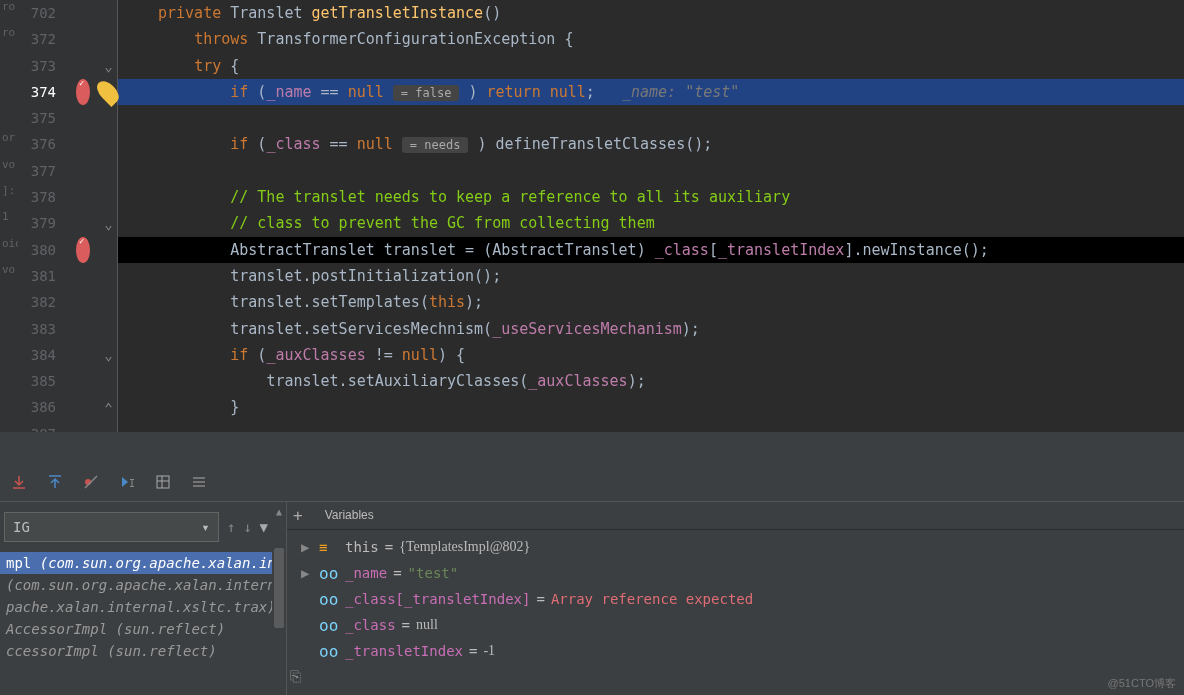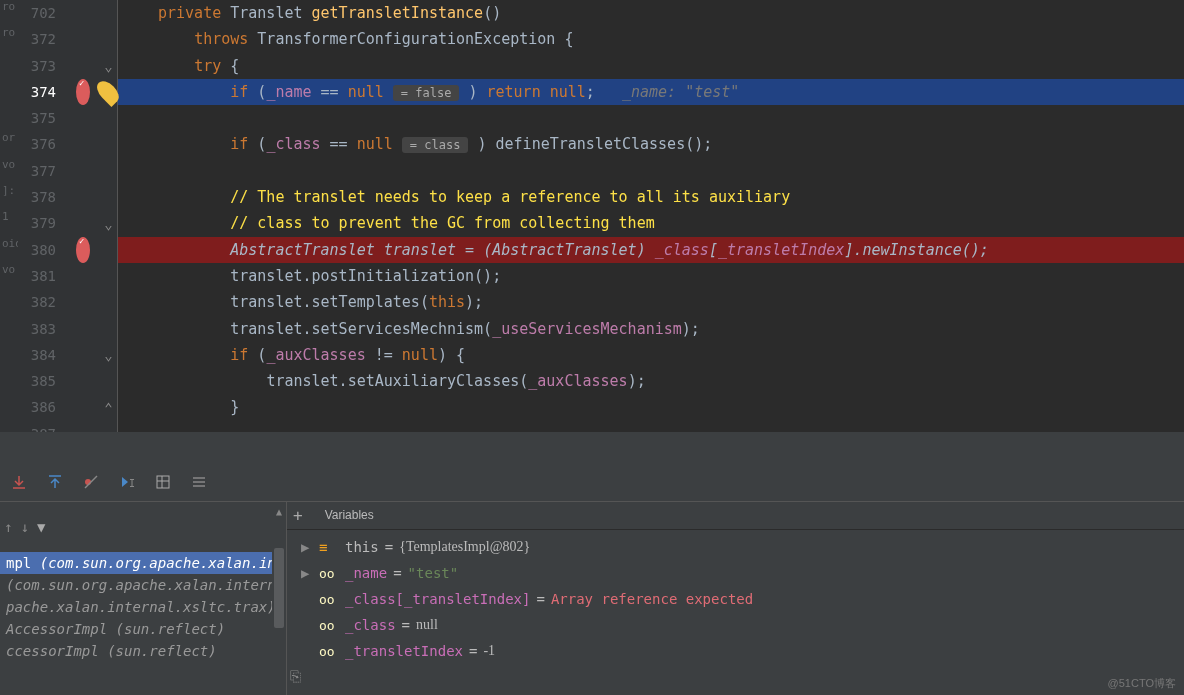--- a/index.html
+++ b/index.html
@@ -52,24 +52,24 @@
   overflow: hidden;
 }
 .code-line {
   height: 26.3px;
   line-height: 26.3px;
   padding-left: 40px;
   white-space: pre;
   font-size: 15px;
 }
 .highlight-line { background: #214283; }
-.bp-line { background: #7f1d1d; font-style: italic; }
+.bp-line { background: #000000; }
 .kw { color: #cc7832; }
 .fld { color: #bd7caa; }
-.cmt { color: #fde047; }
+.cmt { color: #84cc16; }
 .hint { color: #787878; font-style: italic; }
 .inlay { background: #444; color: #aaa; padding: 1px 8px; border-radius: 3px; font-size: 12px; }
 .this { color: #cc7832; }
 .fn { color: #ffc66d; }
 .type { color: #a9b7c6; }
 .bulb {
   width: 16px; height: 16px;
   background: #f0c040;
   border-radius: 50% 50% 50% 0;
   transform: rotate(-45deg);
@@ -172,21 +172,21 @@
 .var-row {
   height: 26px;
   display: flex;
   align-items: center;
   gap: 6px;
 }
 .expand-arrow {
   color: #888;
   width: 12px;
 }
-.glasses { color: #fef9c3; width: 20px; font-size: 13px; }
+.glasses { color: #7dd3fc; width: 20px; font-size: 16px; }
 .fldbox { color: #f0a020; width: 20px; }
 .var-name { color: #c96eb7; }
 .var-name.this { color: #bbb; font-style: normal; }
 .var-eq { color: #bbb; }
 .var-val { color: #bbb; font-family: Liberation Serif, serif; }
 .var-str { color: #6a8759; }
 .var-err { color: #e06c75; }
 .watermark {
   position: absolute;
   bottom: 4px;
@@ -294,21 +294,21 @@
       <div></div>
       <div>⌃</div>
       <div></div>
   </div>
   <div class="code-area">
     <div class="code-line"><span class="kw">private</span> <span class="type">Translet</span> <span class="fn">getTransletInstance</span><span>()</span></div>
     <div class="code-line">    <span class="kw">throws</span> <span class="type">TransformerConfigurationException</span> <span>{</span></div>
     <div class="code-line">    <span class="kw">try</span> <span>{</span></div>
     <div class="code-line highlight-line">        <span class="kw">if</span> <span>(</span><span class="fld">_name</span> <span>==</span> <span class="kw">null</span> <span class="inlay">= false</span> <span>)</span> <span class="kw">return</span> <span class="kw">null</span><span>;</span>   <span class="hint">_name: "test"</span></div>
     <div class="code-line"></div>
-    <div class="code-line">        <span class="kw">if</span> <span>(</span><span class="fld">_class</span> <span>==</span> <span class="kw">null</span> <span class="inlay">= class</span> <span>)</span> <span>defineTransletClasses()</span><span>;</span></div>
+    <div class="code-line">        <span class="kw">if</span> <span>(</span><span class="fld">_class</span> <span>==</span> <span class="kw">null</span> <span class="inlay">= needs</span> <span>)</span> <span>defineTransletClasses()</span><span>;</span></div>
     <div class="code-line"></div>
     <div class="code-line">        <span class="cmt">// The translet needs to keep a reference to all its auxiliary</span></div>
     <div class="code-line">        <span class="cmt">// class to prevent the GC from collecting them</span></div>
     <div class="code-line bp-line">        <span class="type">AbstractTranslet</span> <span>translet</span> <span>=</span> <span>(AbstractTranslet)</span> <span class="fld">_class</span><span>[</span><span class="fld">_transletIndex</span><span>].newInstance()</span><span>;</span></div>
     <div class="code-line">        <span>translet.postInitialization()</span><span>;</span></div>
     <div class="code-line">        <span>translet.setTemplates(</span><span class="this">this</span><span>)</span><span>;</span></div>
     <div class="code-line">        <span>translet.setServicesMechnism(</span><span class="fld">_useServicesMechanism</span><span>)</span><span>;</span></div>
     <div class="code-line">        <span class="kw">if</span> <span>(</span><span class="fld">_auxClasses</span> <span>!=</span> <span class="kw">null</span><span>)</span> <span>{</span></div>
     <div class="code-line">            <span>translet.setAuxiliaryClasses(</span><span class="fld">_auxClasses</span><span>)</span><span>;</span></div>
     <div class="code-line">        <span>}</span></div>
@@ -350,20 +350,24 @@
   <div class="tbicon">
       <svg width="16" height="16">
         <path d="M2 4h12M2 8h12M2 12h12" stroke="#888" stroke-width="1.5"></path>
       </svg>
     </div>
 </div>
 
 <div class="debugger-area">
   <div class="frames-panel">
     <div class="frames-controls">
+      <div class="thread-dropdown">
+        <span>IG</span>
+        <span>▾</span>
+      </div>
       <span style="color:#888">↑</span>
       <span style="color:#888">↓</span>
       <span style="color:#aaa">▼</span>
     </div>
     <div class="frame-list">
       <div class="frame-item active"><span style="font-style:normal">mpl</span> <span>(com.sun.org.apache.xalan.int</span></div>
       <div class="frame-item"> (com.sun.org.apache.xalan.interna</div>
       <div class="frame-item">pache.xalan.internal.xsltc.trax)</div>
       <div class="frame-item">AccessorImpl (sun.reflect)</div>
       <div class="frame-item">ccessorImpl (sun.reflect)</div>

